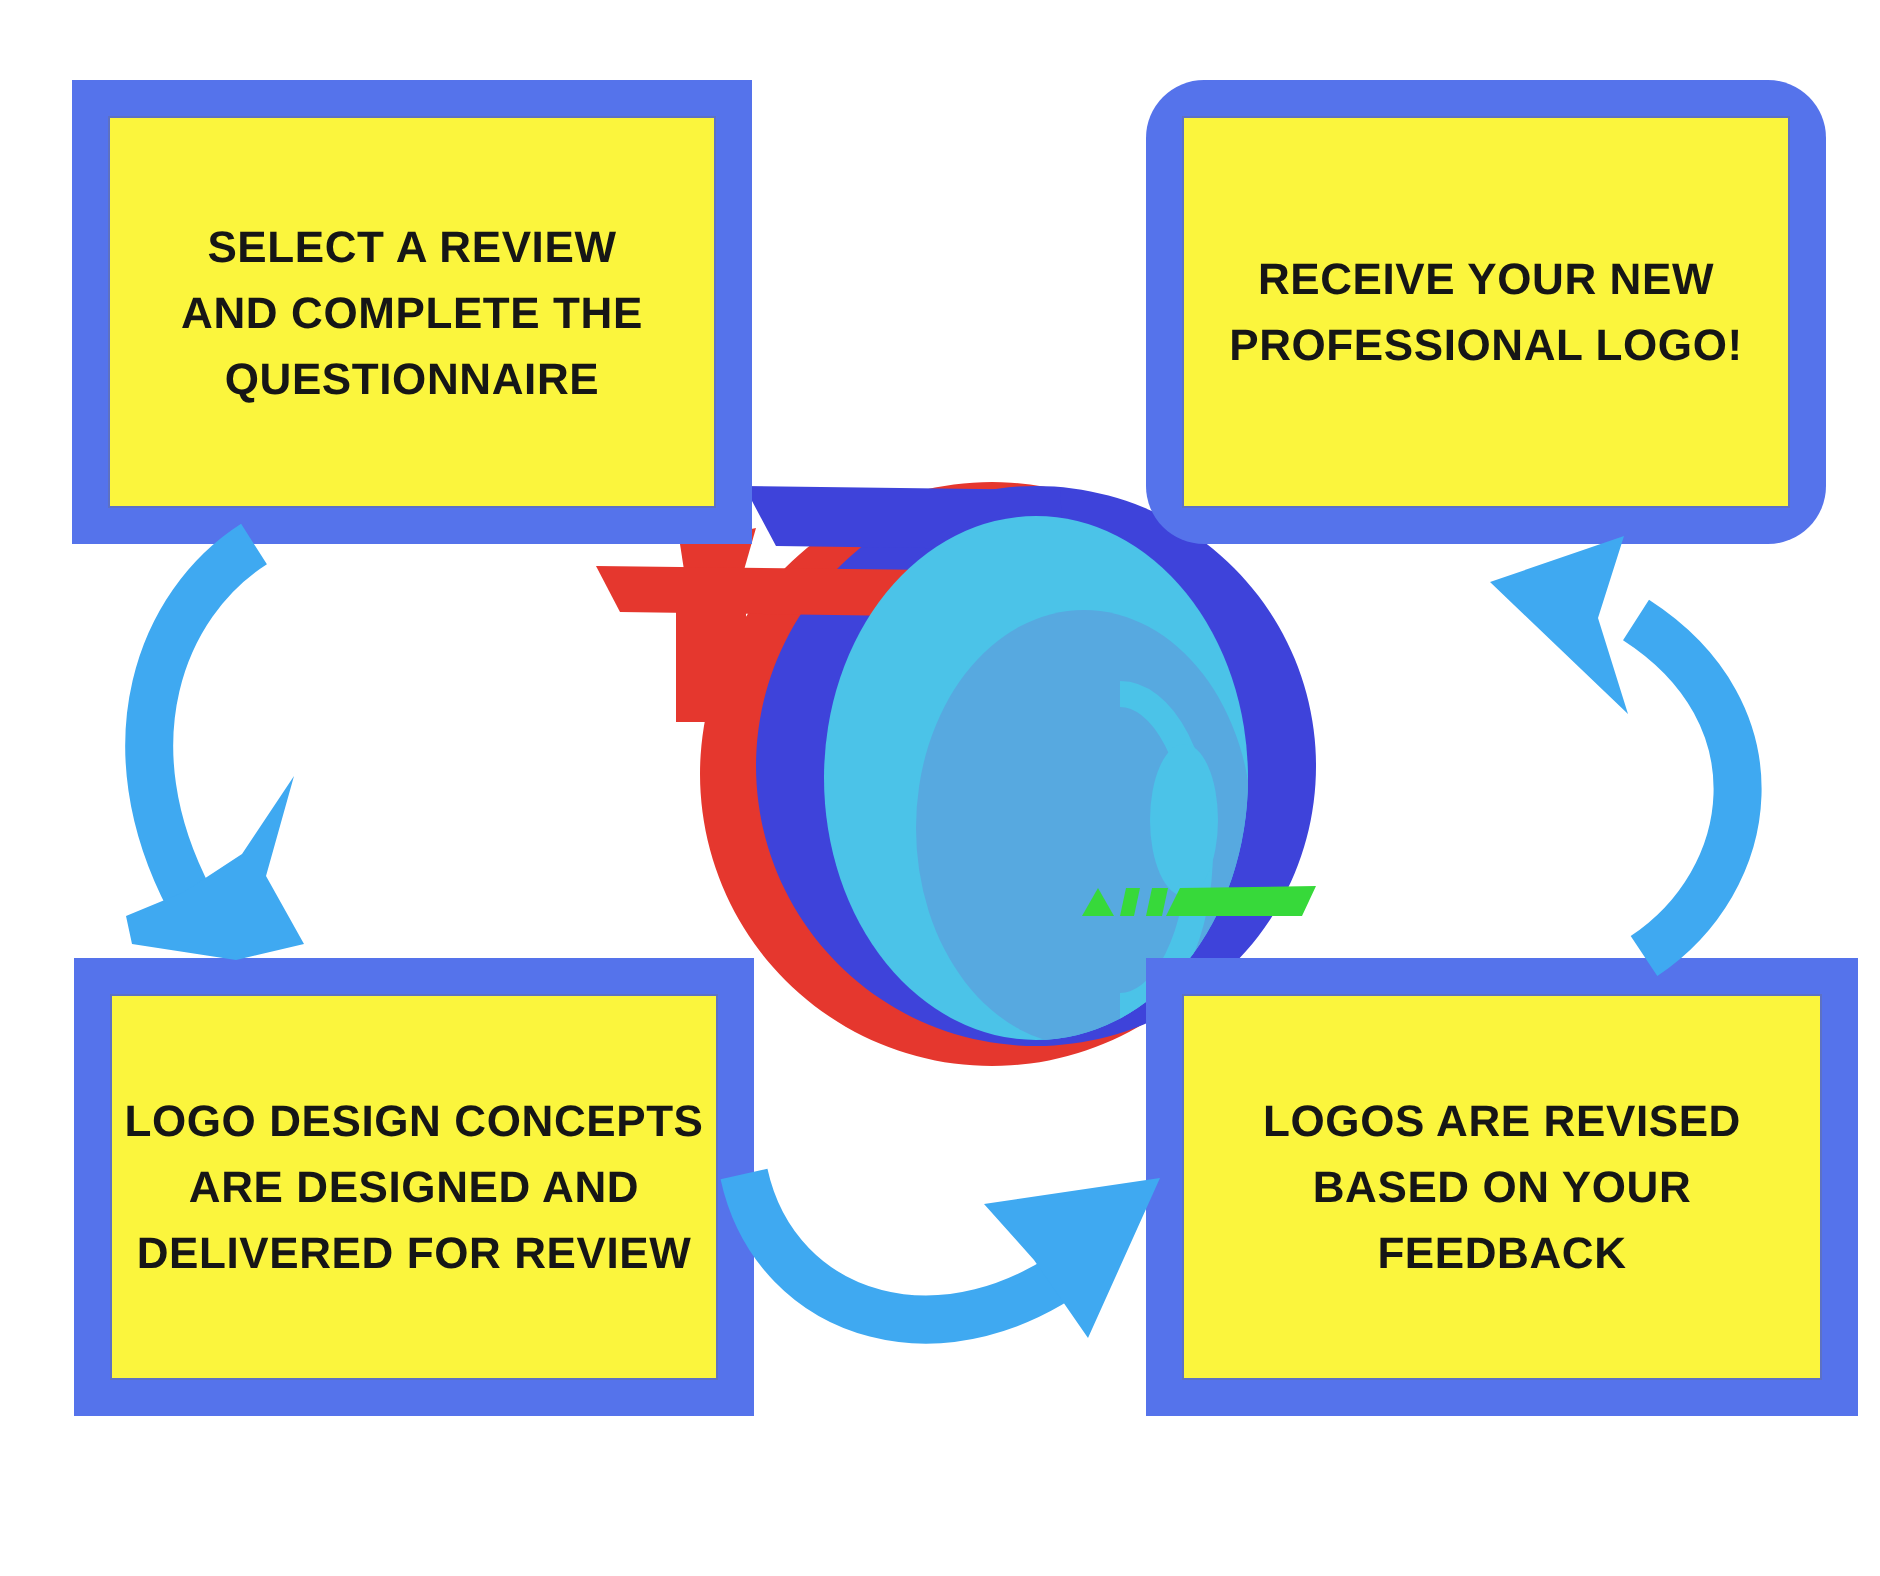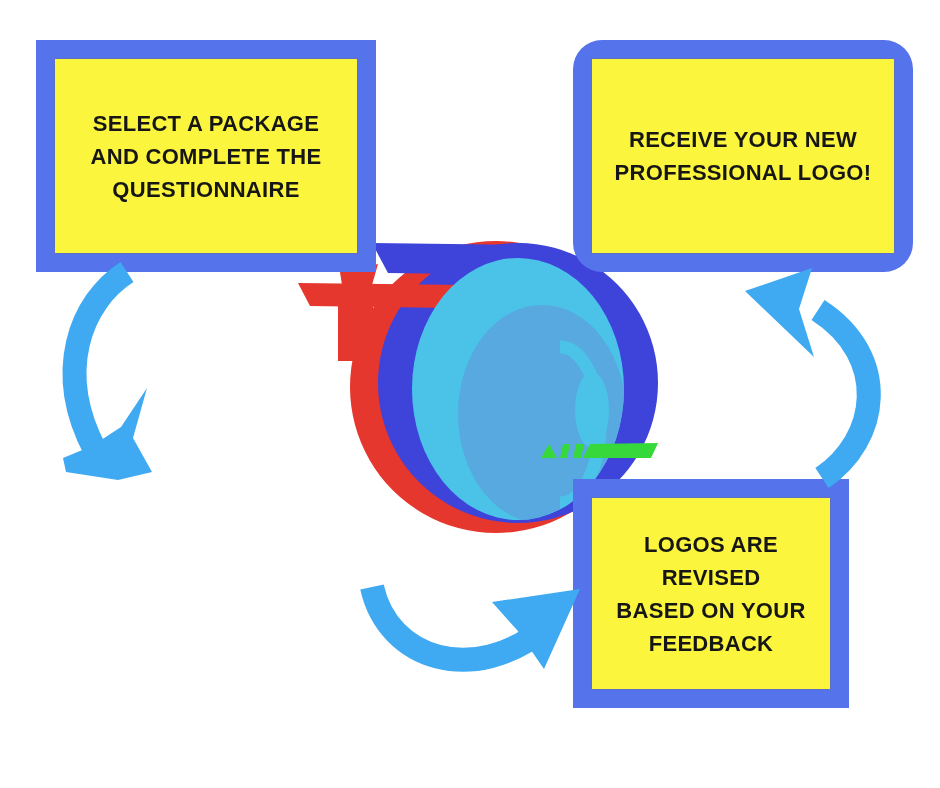--- a/index.html
+++ b/index.html
@@ -6,21 +6,21 @@
   .canvas{
     position:relative;width:940px;height:788px;overflow:hidden;
     background:var(--page-bg,#ffffff);
     font-family:"Liberation Sans","DejaVu Sans",sans-serif;
   }
   
   .box{position:absolute;background:var(--box-border,#5573eb);z-index:2;}
   .box-tl{left:36px;top:40px;width:340px;height:232px;}
   .box-tr{left:573px;top:40px;width:340px;height:232px;border-radius:29px;}
   .box-bl{left:37px;top:479px;width:340px;height:229px;}
-  .box-br{left:573px;top:479px;width:276px;height:229px;}
+  .box-br{left:573px;top:479px;width:356px;height:229px;}
   .box-inner{
     position:absolute;inset:19px;background:var(--box-fill,#fbf53d);
     display:flex;align-items:center;justify-content:center;
     box-shadow:0 0 0 1px rgba(110,110,120,.35);
   }
   .box-label{
     margin:0;white-space:pre-line;text-align:center;
     font-weight:bold;font-size:22px;line-height:33px;letter-spacing:.3px;
     color:var(--box-text,#161616);
   }
@@ -85,33 +85,40 @@
     <polygon class="f-arrow" points="224,26 136,39 161,67 188,106"></polygon>
   </svg>
 
   <svg class="arrow-svg arrow-right" width="165" height="230" viewBox="0 0 165 230" aria-hidden="true">
     <path class="s-arrow" d="M91,220 C148,182 160,99 87,52"></path>
     <polygon class="f-arrow" points="14,33 81,10 68,51 83,99"></polygon>
   </svg>
 
   <div class="box box-tl">
     <div class="box-inner">
-      <p class="box-label">SELECT A PACKAGE
+      <p class="box-label">SELECT A REVIEW
 AND COMPLETE THE
 QUESTIONNAIRE</p>
     </div>
   </div>
 
   <div class="box box-tr">
     <div class="box-inner">
       <p class="box-label">RECEIVE YOUR NEW
 PROFESSIONAL LOGO!</p>
     </div>
   </div>
 
+  <div class="box box-bl">
+    <div class="box-inner">
+      <p class="box-label">LOGO DESIGN CONCEPTS
+ARE DESIGNED AND
+DELIVERED FOR REVIEW</p>
+    </div>
+  </div>
 
   <div class="box box-br">
     <div class="box-inner">
       <p class="box-label">LOGOS ARE REVISED
 BASED ON YOUR
 FEEDBACK</p>
     </div>
   </div>
 
 </div>

